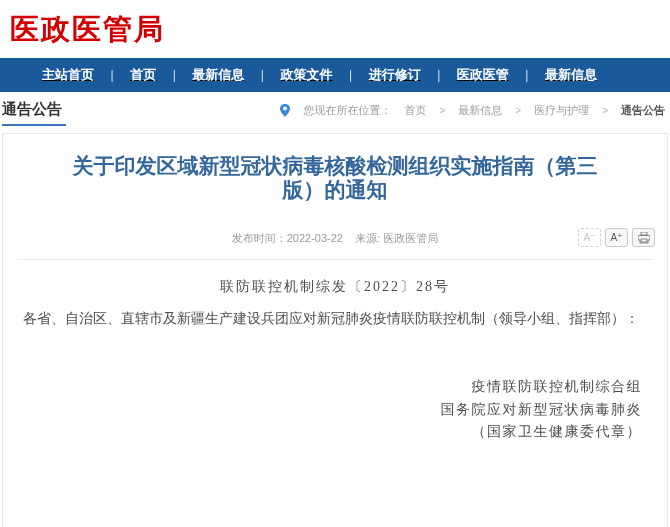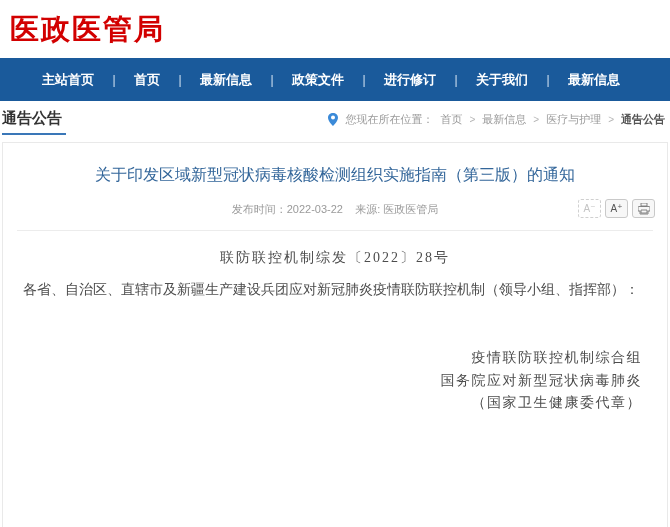--- a/index.html
+++ b/index.html
@@ -5,44 +5,44 @@
   * { margin:0; padding:0; box-sizing:border-box; }
   html,body { width:670px; height:527px; overflow:hidden; background:#fff;
     font-family:"Liberation Sans","DejaVu Sans",sans-serif; }
   .page { position:relative; width:670px; height:527px; overflow:hidden; }
 
   
   .site-header { padding:10px 0 0 10px; height:58px; }
   .logo { font-size:29px; font-weight:bold; color:#d20000; letter-spacing:2px; }
 
   
-  .nav { height:43px; background:#1a5a9b; display:flex; align-items:center;
-    justify-content:space-between; padding:0 50px 0 42px; }
+  .nav { height:34px; background:#1a5a9b; display:flex; align-items:center;
+    justify-content:space-between; padding:0 73px 0 42px;text-decoration:underline; }
   .nav-item { color:#fff; font-size:13px; font-weight:bold; cursor:pointer;
     white-space:nowrap; }
   .nav-sep { color:#cfe0f0; font-size:12px; font-weight:normal; }
 
   
   .crumb-row { display:flex; justify-content:space-between; align-items:flex-end;
     padding:9px 5px 0 2px; height:34px; }
   .section-title { font-size:15px; font-weight:bold; color:#333;
     border-bottom:2px solid #3a77b8; padding:0 4px 5px 0; }
-  .crumb { display:flex; align-items:center; gap:7px; font-size:11px;
+  .crumb { display:flex; align-items:center; gap:13px; font-size:11px;
     color:#9a9a9a; padding-bottom:8px; }
   .crumb .pin { width:10px; height:13px; display:inline-block; }
   .crumb-item { color:#9a9a9a; cursor:pointer; }
   .crumb-sep { color:#b5b5b5; font-size:10px; }
   .crumb-current { color:#555; font-weight:bold; }
 
   
   .content-box { margin:7px 2px 0 2px; border:1px solid #e9e9e9; background:#fff;
     height:600px; }
-  .article-title { margin:20px 55px 0; text-align:center; font-size:16px;
-    font-weight:normal; color:#33669a; line-height:24px; }
-  .meta-row { position:relative; margin-top:12px; height:22px; text-align:center;
+  .article-title { margin:20px 55px 0; text-align:center; font-size:21px;
+    font-weight:bold; color:#33669a; line-height:24px; }
+  .meta-row { position:relative; margin-top:26px; height:22px; text-align:center;
     font-size:11px; color:#9a9a9a; line-height:20px; }
   .tools { position:absolute; right:12px; top:0; display:flex; gap:4px; }
   .tool-btn { height:19px; min-width:23px; font-size:10px; line-height:17px;
     text-align:center; border-radius:3px; cursor:pointer; padding:0 3px;
     display:flex; align-items:center; justify-content:center; }
   .btn-dashed { border:1px dashed #d0d0d0; color:#c4c4c4; background:#fff; }
   .btn-solid { border:1px solid #c9c9c9; color:#555; background:#f7f7f7; }
   .divider { margin:9px 14px 0; border-top:1px solid #ececec; }
 
   
@@ -67,21 +67,21 @@
     <span class="nav-item">主站首页</span>
     <span class="nav-sep">|</span>
     <span class="nav-item">首页</span>
     <span class="nav-sep">|</span>
     <span class="nav-item">最新信息</span>
     <span class="nav-sep">|</span>
     <span class="nav-item">政策文件</span>
     <span class="nav-sep">|</span>
     <span class="nav-item">进行修订</span>
     <span class="nav-sep">|</span>
-    <span class="nav-item">关于我们</span>
+    <span class="nav-item">医政医管</span>
     <span class="nav-sep">|</span>
     <span class="nav-item">最新信息</span>
   </div>
 
   <div class="crumb-row">
     <span class="section-title">通告公告</span>
     <span class="crumb">
       <span class="pin">
         <svg width="10" height="13" viewBox="0 0 10 13">
             <path d="M5 0C2.24 0 0 2.1 0 4.7 0 8.2 5 13 5 13s5-4.8 5-8.3C10 2.1 7.76 0 5 0zm0 6.6a2 2 0 1 1 0-4 2 2 0 0 1 0 4z" fill="#3b8ad8"></path>

